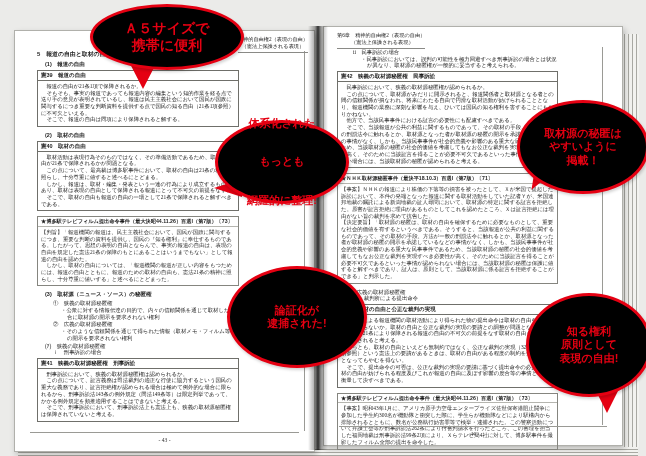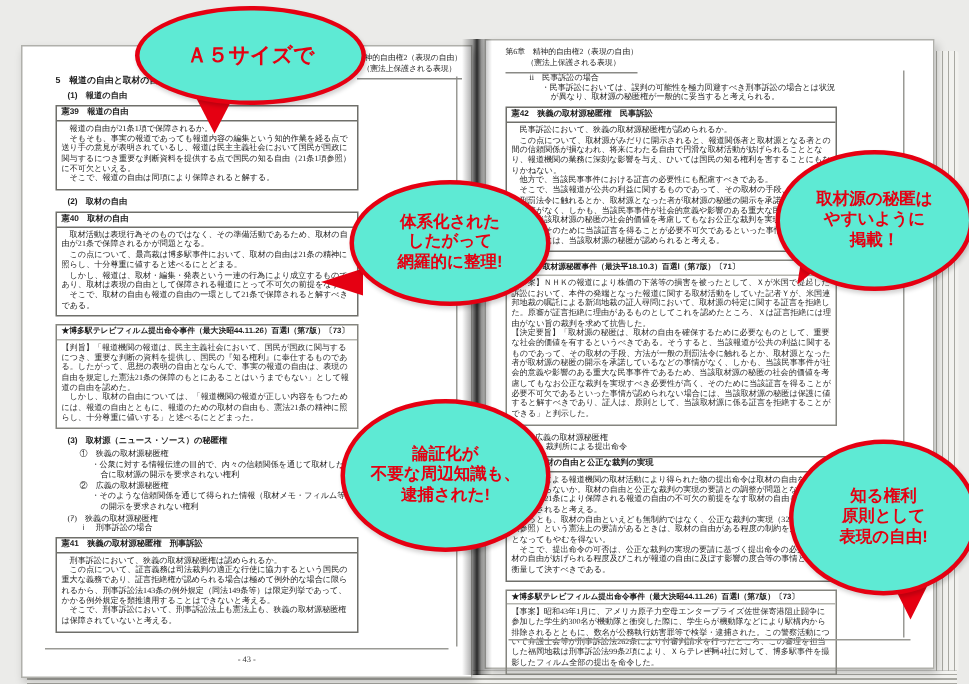--- a/index.html
+++ b/index.html
@@ -61,29 +61,29 @@
   .ronbox-body p{margin:0;}
   .casebox{border:1px solid #85857f;margin:2px 0 5px 0;}
   .casebox-title{
     font-family:"Liberation Sans",sans-serif;font-weight:bold;font-size:5.2px;
     padding:1px 3px;border-bottom:1px solid #b5b5af;
   }
   .casebox-body{padding:2px 3px 3px 3px;color:#2a2a2a;}
   .casebox-body p{margin:0;}
   
   .bubble{
-    position:absolute;z-index:6;background:#5eead4;border:3px solid #e50012;border-radius:50%;
+    position:absolute;z-index:6;background:#000000;border:3px solid #e50012;border-radius:50%;
     display:flex;flex-direction:column;align-items:center;justify-content:center;
     text-align:center;color:#e50012;font-weight:bold;
     font-family:"Liberation Sans",sans-serif;
     box-shadow:1px 2px 3px rgba(0,0,0,0.18);
   }
   .bubble div{line-height:1.22;}
   .b-a5{left:90px;top:4px;width:148px;height:60px;font-size:14px;}
-  .b-taikei{left:233px;top:120px;width:128px;height:78px;font-size:11px;}
+  .b-taikei{left:215px;top:120px;width:128px;height:78px;font-size:11px;gap:25px;}
   .b-ronten{left:517px;top:100px;width:126px;height:88px;font-size:11px;}
   .b-ronshoka{left:227px;top:266px;width:134px;height:96px;font-size:11px;}
   .b-yohaku{left:526px;top:293px;width:120px;height:98px;font-size:11px;}
   .ptr{position:absolute;width:0;height:0;z-index:5;}
   .ptr-a5{left:126px;top:56px;border-left:17px solid transparent;border-right:17px solid transparent;border-top:33px solid #e50012;}
   .ptr-taikei{left:214px;top:179px;border-top:9px solid transparent;border-bottom:9px solid transparent;border-right:28px solid #e50012;}
   .ptr-ronten{left:527px;top:158px;border-left:13px solid transparent;border-right:13px solid transparent;border-top:34px solid #e50012;transform:rotate(30deg);}
   .ptr-ronshoka{left:226px;top:302px;border-top:10px solid transparent;border-bottom:10px solid transparent;border-right:30px solid #e50012;}
   .ptr-yohaku{left:588px;top:375px;border-left:19px solid transparent;border-right:19px solid transparent;border-top:38px solid #e50012;}
 </style>
@@ -211,40 +211,40 @@
     </div>
 
     <div class="pg-footer">
       <div class="pg-num">- 44 -</div>
     </div>
   </div>
 
   <div class="ptr ptr-a5"></div>
   <div class="bubble b-a5">
     <div>Ａ５サイズで</div>
+    <div>携帯に便利</div>
   </div>
 
   <div class="ptr ptr-taikei"></div>
   <div class="bubble b-taikei">
     <div>体系化された</div>
-    <div>したがって</div>
+    <div>もっとも</div>
     <div>網羅的に整理!</div>
   </div>
 
   <div class="ptr ptr-ronten"></div>
   <div class="bubble b-ronten">
     <div>取材源の秘匿は</div>
     <div>やすいように</div>
     <div>掲載！</div>
   </div>
 
   <div class="ptr ptr-ronshoka"></div>
   <div class="bubble b-ronshoka">
     <div>論証化が</div>
-    <div>不要な周辺知識も、</div>
     <div>逮捕された!</div>
   </div>
 
   <div class="ptr ptr-yohaku"></div>
   <div class="bubble b-yohaku">
     <div>知る権利</div>
     <div>原則として</div>
     <div>表現の自由!</div>
   </div>
 

